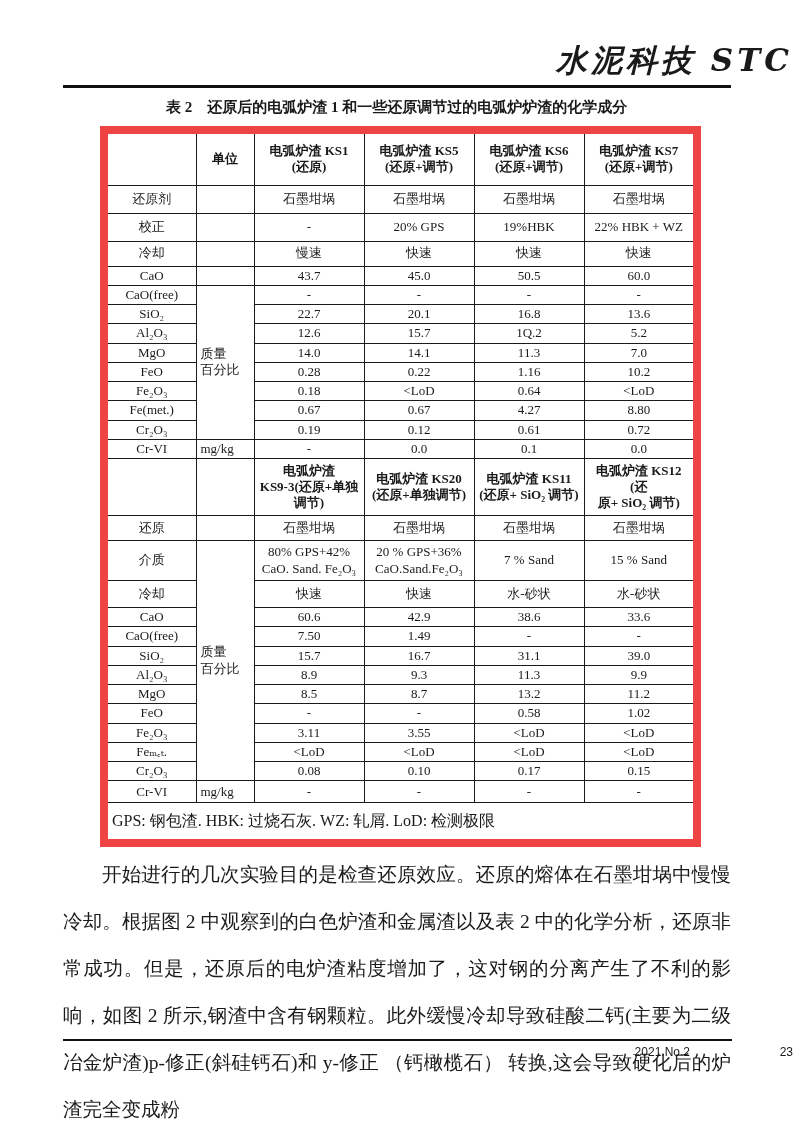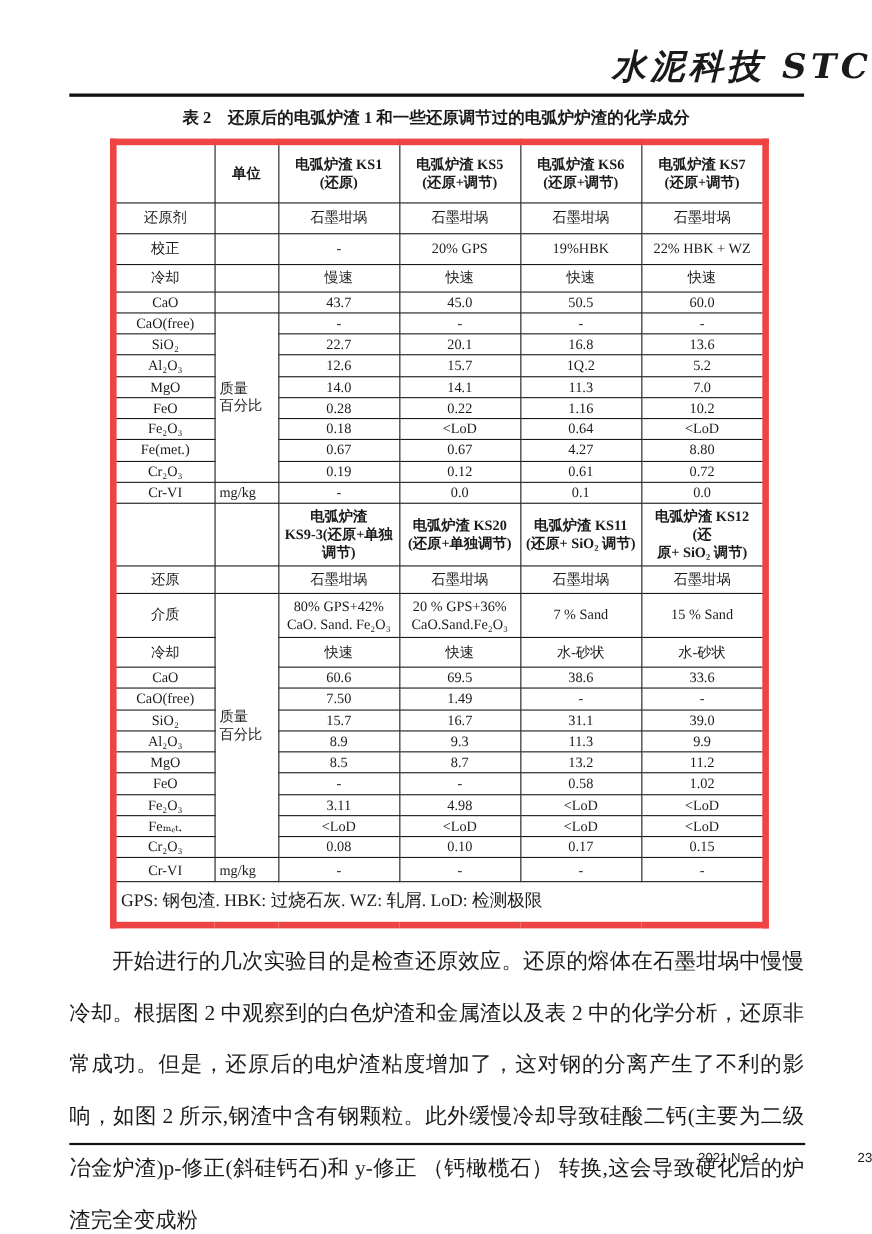--- a/index.html
+++ b/index.html
@@ -19,21 +19,21 @@
     position:absolute; top:85px; left:63px; width:668px; height:3px;
     background:#111;
   }
   .table-caption {
     position:absolute; top:98px; left:0; width:100%;
     text-align:center; font-size:15px; font-weight:bold;
   }
   .tbl-wrap { position:absolute; top:126px; left:100px; }
   table.main {
     border-collapse:collapse; table-layout:fixed; width:593px;
-    border:6px solid #ef4444;
+    border:8px solid #ef4444;
   }
   table.main td {
     border:1px solid #1a1a1a;
     font-size:13px; line-height:1.25;
     text-align:center; vertical-align:middle;
     padding:1px 2px; white-space:pre-line;
     overflow:hidden;
     font-family:"Liberation Serif","DejaVu Serif","DejaVu Sans",serif;
   }
   table.main td.b { font-weight:bold; }
@@ -227,21 +227,21 @@
           <tr style="height: 27px;">
             <td class="">冷却</td>
             <td class="">快速</td>
             <td class="">快速</td>
             <td class="">水-砂状</td>
             <td class="">水-砂状</td>
           </tr>
           <tr style="height: 19px;">
             <td class="">CaO</td>
             <td class="">60.6</td>
-            <td class="">69.5</td>
+            <td class="">42.9</td>
             <td class="">38.6</td>
             <td class="">33.6</td>
           </tr>
           <tr style="height: 19px;">
             <td class="">CaO(free)</td>
             <td class="">7.50</td>
             <td class="">1.49</td>
             <td class="">-</td>
             <td class="">-</td>
           </tr>
@@ -269,21 +269,21 @@
           <tr style="height: 18px;">
             <td class="">FeO</td>
             <td class="">-</td>
             <td class="">-</td>
             <td class="">0.58</td>
             <td class="">1.02</td>
           </tr>
           <tr style="height: 18px;">
             <td class="">Fe₂O₃</td>
             <td class="">3.11</td>
-            <td class="">4.98</td>
+            <td class="">3.55</td>
             <td class="">&lt;LoD</td>
             <td class="">&lt;LoD</td>
           </tr>
           <tr style="height: 18px;">
             <td class="">Feₘₑₜ.</td>
             <td class="">&lt;LoD</td>
             <td class="">&lt;LoD</td>
             <td class="">&lt;LoD</td>
             <td class="">&lt;LoD</td>
           </tr>

